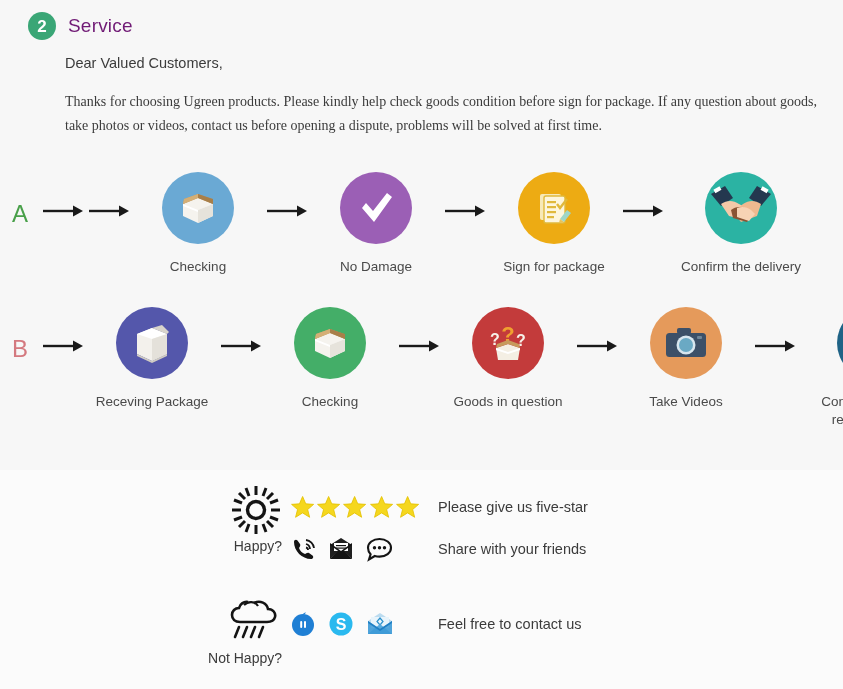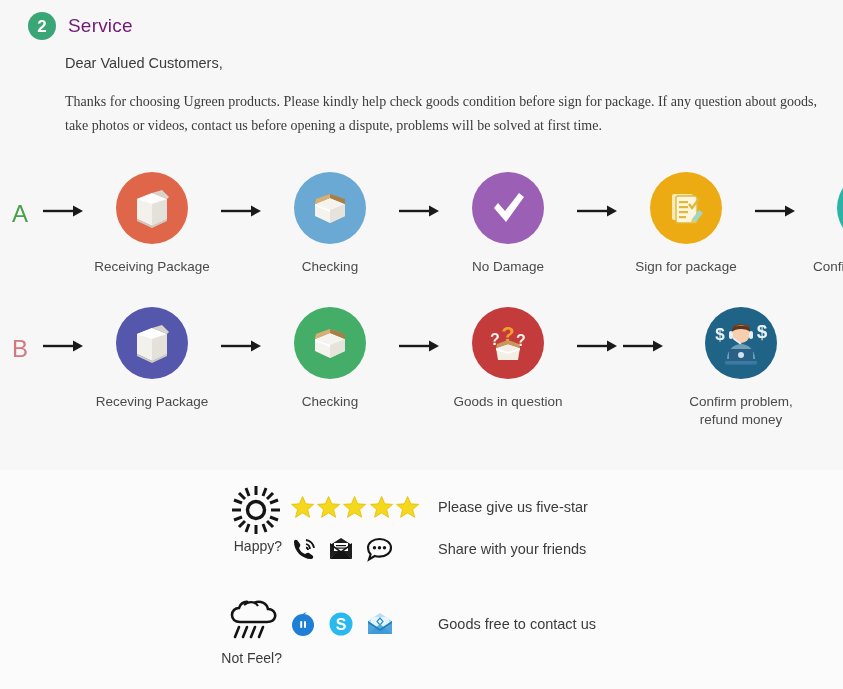--- a/index.html
+++ b/index.html
@@ -97,32 +97,20 @@
 
   <div class="flow-row row-a">
     <div class="row-letter letter-a">A</div>
     <div class="arrow">
       <svg width="40" height="14" viewBox="0 0 40 14">
           <line x1="0" y1="7" x2="31" y2="7" stroke="#1a1a1a" stroke-width="2.4"></line>
           <polygon points="30,1.5 40,7 30,12.5" fill="#1a1a1a"></polygon>
         </svg>
     </div>
 
-    <div class="step">
-      <div class="circle" style="background:#e0664a">
-        <svg width="46" height="44" viewBox="0 0 46 44">
-          <polygon points="8,13 23,7 38,13 38,33 23,40 8,33" fill="#f3f1ec"></polygon>
-          <polygon points="23,7 38,13 23,18 8,13" fill="#ffffff"></polygon>
-          <polygon points="23,18 38,13 38,33 23,40" fill="#e4e1da"></polygon>
-          <path d="M23,7 L33,4 L40,11 L38,13 Z" fill="#d8d4cb"></path>
-          <path d="M8,33 L23,40 L38,33 L38,35 L23,42 L8,35 Z" fill="#cfcbc2"></path>
-        </svg>
-      </div>
-      <div class="step-label">Receiving Package</div>
-    </div>
 
     <div class="arrow">
       <svg width="40" height="14" viewBox="0 0 40 14">
           <line x1="0" y1="7" x2="31" y2="7" stroke="#1a1a1a" stroke-width="2.4"></line>
           <polygon points="30,1.5 40,7 30,12.5" fill="#1a1a1a"></polygon>
         </svg>
     </div>
 
     <div class="step">
       <div class="circle" style="background:#6aa9d4">
@@ -266,20 +254,32 @@
       <div class="step-label">Goods in question</div>
     </div>
 
     <div class="arrow">
       <svg width="40" height="14" viewBox="0 0 40 14">
           <line x1="0" y1="7" x2="31" y2="7" stroke="#1a1a1a" stroke-width="2.4"></line>
           <polygon points="30,1.5 40,7 30,12.5" fill="#1a1a1a"></polygon>
         </svg>
     </div>
 
+    <div class="step">
+      <div class="circle" style="background:#e59a5b">
+        <svg width="50" height="44" viewBox="0 0 50 44">
+          <rect x="16" y="7" width="14" height="6" rx="2" fill="#3c5068"></rect>
+          <rect x="5" y="12" width="40" height="24" rx="3.5" fill="#3c5068"></rect>
+          <circle cx="25" cy="24" r="9.5" fill="#d7e6ef"></circle>
+          <circle cx="25" cy="24" r="7" fill="#6aa9c4"></circle>
+          <rect x="36" y="15" width="5" height="3" rx="1" fill="#6f8699"></rect>
+        </svg>
+      </div>
+      <div class="step-label">Take Videos</div>
+    </div>
 
     <div class="arrow">
       <svg width="40" height="14" viewBox="0 0 40 14">
           <line x1="0" y1="7" x2="31" y2="7" stroke="#1a1a1a" stroke-width="2.4"></line>
           <polygon points="30,1.5 40,7 30,12.5" fill="#1a1a1a"></polygon>
         </svg>
     </div>
 
     <div class="step wide">
       <div class="circle" style="background:#1f6386">
@@ -392,21 +392,21 @@
             <path d="M30,6 C36,3 43,6 44,12 C49,12 52,16 51,20 C50,24 46,25 43,25 L16,25 C11,25 8,22 8,18 C8,14 11,11 15,11 C16,7 20,4 24,5" fill="none" stroke="#141414" stroke-width="2.6"></path>
             <path d="M20,8 C24,4 31,4 34,9" fill="none" stroke="#141414" stroke-width="2.2"></path>
             <g stroke="#141414" stroke-width="2.6" stroke-linecap="round">
               <line x1="15" y1="30" x2="11" y2="40"></line>
               <line x1="23" y1="30" x2="19" y2="40"></line>
               <line x1="31" y1="30" x2="27" y2="40"></line>
               <line x1="39" y1="30" x2="35" y2="40"></line>
             </g>
           </svg>
         </div>
-        <div class="mood-label">Not Feel?</div>
+        <div class="mood-label">Not Happy?</div>
       </div>
 
       <div class="happy-right">
         <div class="hline" style="height:52px">
           <div class="hline-icons">
             <svg width="26" height="26" viewBox="0 0 26 26">
               <circle cx="13" cy="14" r="11" fill="#1f7fd4"></circle>
               <path d="M13,3 C13,3 14.5,1.2 16,1.5 C15,3 14,3.6 13,3.8 Z" fill="#1f7fd4"></path>
               <rect x="10.2" y="10" width="2" height="7" rx="1" fill="#ffffff"></rect>
               <rect x="14" y="10" width="2" height="7" rx="1" fill="#ffffff"></rect>
@@ -417,19 +417,19 @@
             </svg>
             <svg width="28" height="24" viewBox="0 0 28 24">
               <path d="M2,22 L2,9 L14,1 L26,9 L26,22 Z" fill="#bcdcf0"></path>
               <path d="M5,5 L23,5 L23,16 L5,16 Z" fill="#e8f4fb"></path>
               <path d="M14,6 L17,9.5 L14,13 L11,9.5 Z" fill="none" stroke="#2a90cc" stroke-width="1.2"></path>
               <path d="M2,22 L14,12 L26,22 Z" fill="#57a9dd"></path>
               <path d="M2,9 L14,17 L26,9 L26,22 L2,22 Z" fill="#3b99d6" opacity="0.85"></path>
               <path d="M2,9 L14,17 L26,9 L26,11 L14,19 L2,11 Z" fill="#1f7fc4"></path>
             </svg>
           </div>
-          <div class="hline-text">Goods free to contact us</div>
+          <div class="hline-text">Feel free to contact us</div>
         </div>
       </div>
     </div>
 
   </div>
 </div>
 
 </body></html>

